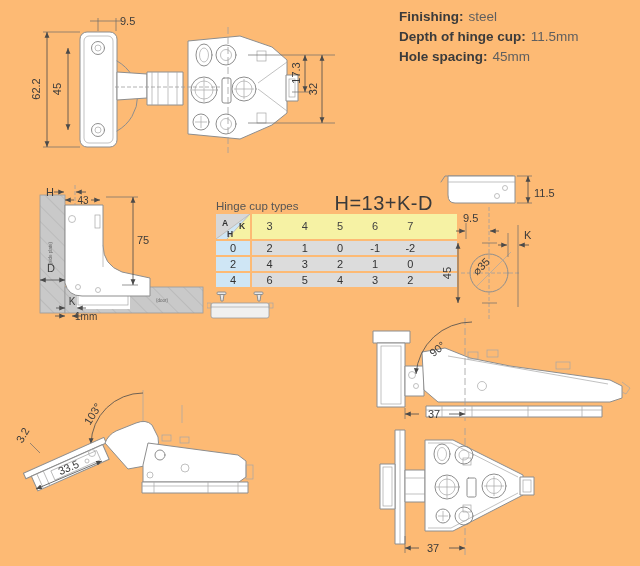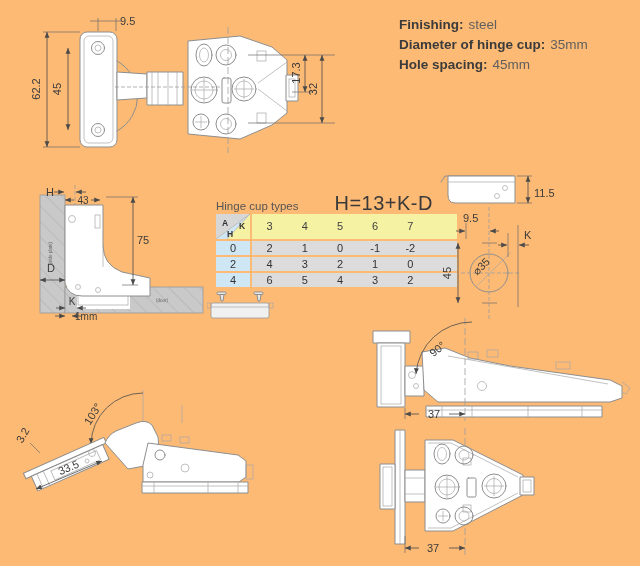--- a/index.html
+++ b/index.html
@@ -1,20 +1,20 @@
 <!DOCTYPE html>
 <html><head>
 <meta charset="utf-8">
 <style>
   html,body{margin:0;padding:0;background:#fff;}
   .page{position:relative;width:640px;height:566px;background:#fdba74;overflow:hidden;
         font-family:"Liberation Sans",sans-serif;}
   .abs{position:absolute;}
   
-  .specs{left:399px;top:18px;width:236px;}
+  .specs{left:399px;top:10px;width:236px;}
   .spec-line{margin-bottom:6px;line-height:14px;font-size:13.5px;white-space:nowrap;}
   .spec-label{font-weight:bold;color:#3b3b3b;}
   .spec-value{margin-left:5px;color:#5f5f5f;}
   
   .tbl{left:216px;top:192px;width:241px;}
   .tbl-head{display:flex;align-items:baseline;height:19px;}
   .tbl-title{font-size:11.5px;color:#555;}
   .tbl-formula{font-size:20px;color:#3a3a3a;margin-left:36px;letter-spacing:.5px;}
   .tbl-grid{margin-top:3px;}
   .tbl-row{display:flex;margin-bottom:2px;}
@@ -114,21 +114,21 @@
       <line class="ext" x1="282" y1="87" x2="303" y2="87"></line>
       <line class="dim" x1="295" y1="50" x2="295" y2="87"></line>
       <text x="290" y="68" text-anchor="middle" transform="rotate(-90 290 68)">17.3</text>
       <line class="dim" x1="312" y1="50" x2="312" y2="118"></line>
       <text x="307" y="84" text-anchor="middle" transform="rotate(-90 307 84)">32</text>
     </g>
   </svg>
 
   <div class="abs specs">
     <div class="spec-line"><span class="spec-label">Finishing:</span><span class="spec-value">steel</span></div>
-    <div class="spec-line"><span class="spec-label">Diameter of hinge cup:</span><span class="spec-value">35mm</span></div>
+    <div class="spec-line"><span class="spec-label">Depth of hinge cup:</span><span class="spec-value">11.5mm</span></div>
     <div class="spec-line"><span class="spec-label">Hole spacing:</span><span class="spec-value">45mm</span></div>
   </div>
 
   <svg class="abs" style="left:10px;top:175px" width="205" height="150" viewBox="0 0 205 150">
     <g>
       <rect x="30" y="20" width="25" height="118" fill="url(#hatch)" stroke="#9a9a9a" stroke-width=".8"></rect>
       <text class="tt" x="42" y="78" text-anchor="middle" transform="rotate(-90 42 78)">(side plate)</text>
     </g>
     <g>
       <rect x="55" y="112" width="138" height="26" fill="url(#hatch)" stroke="#9a9a9a" stroke-width=".8"></rect>

